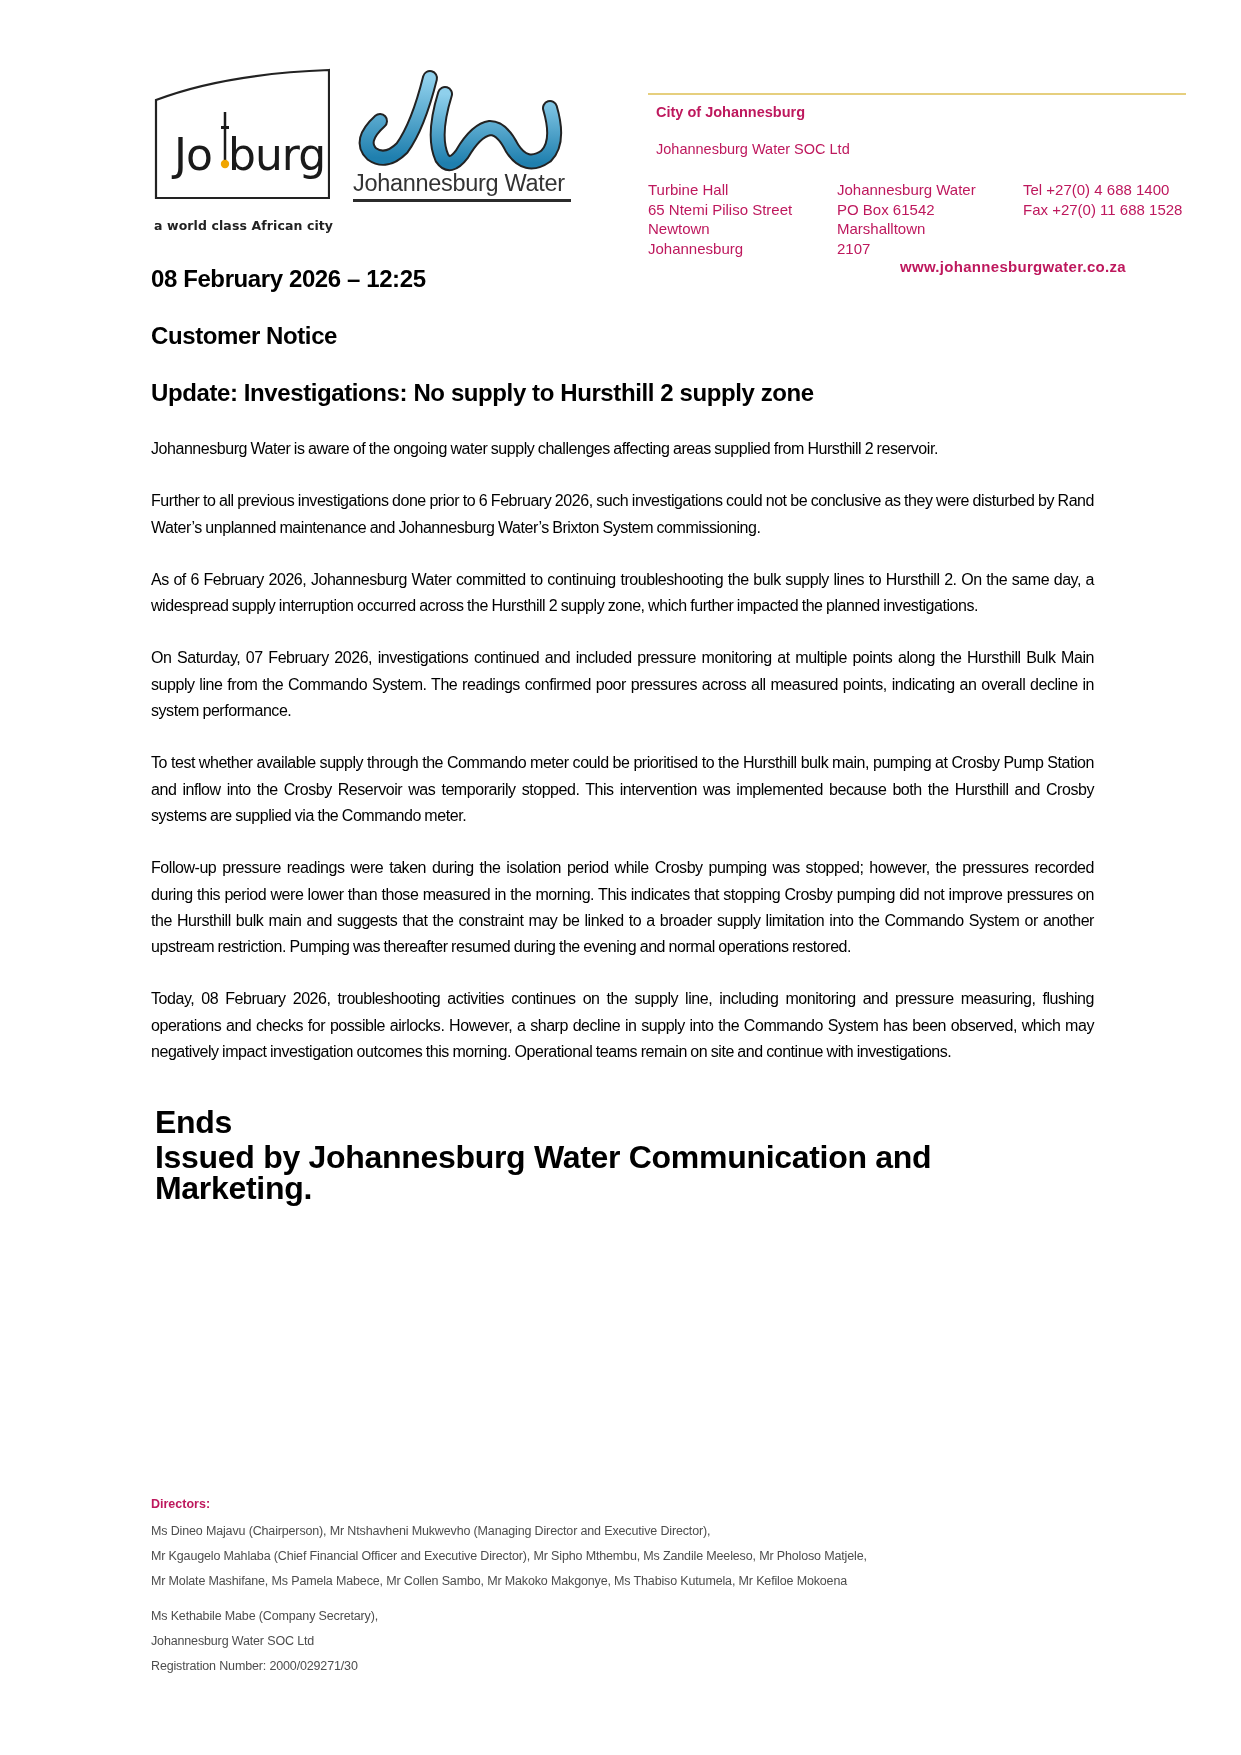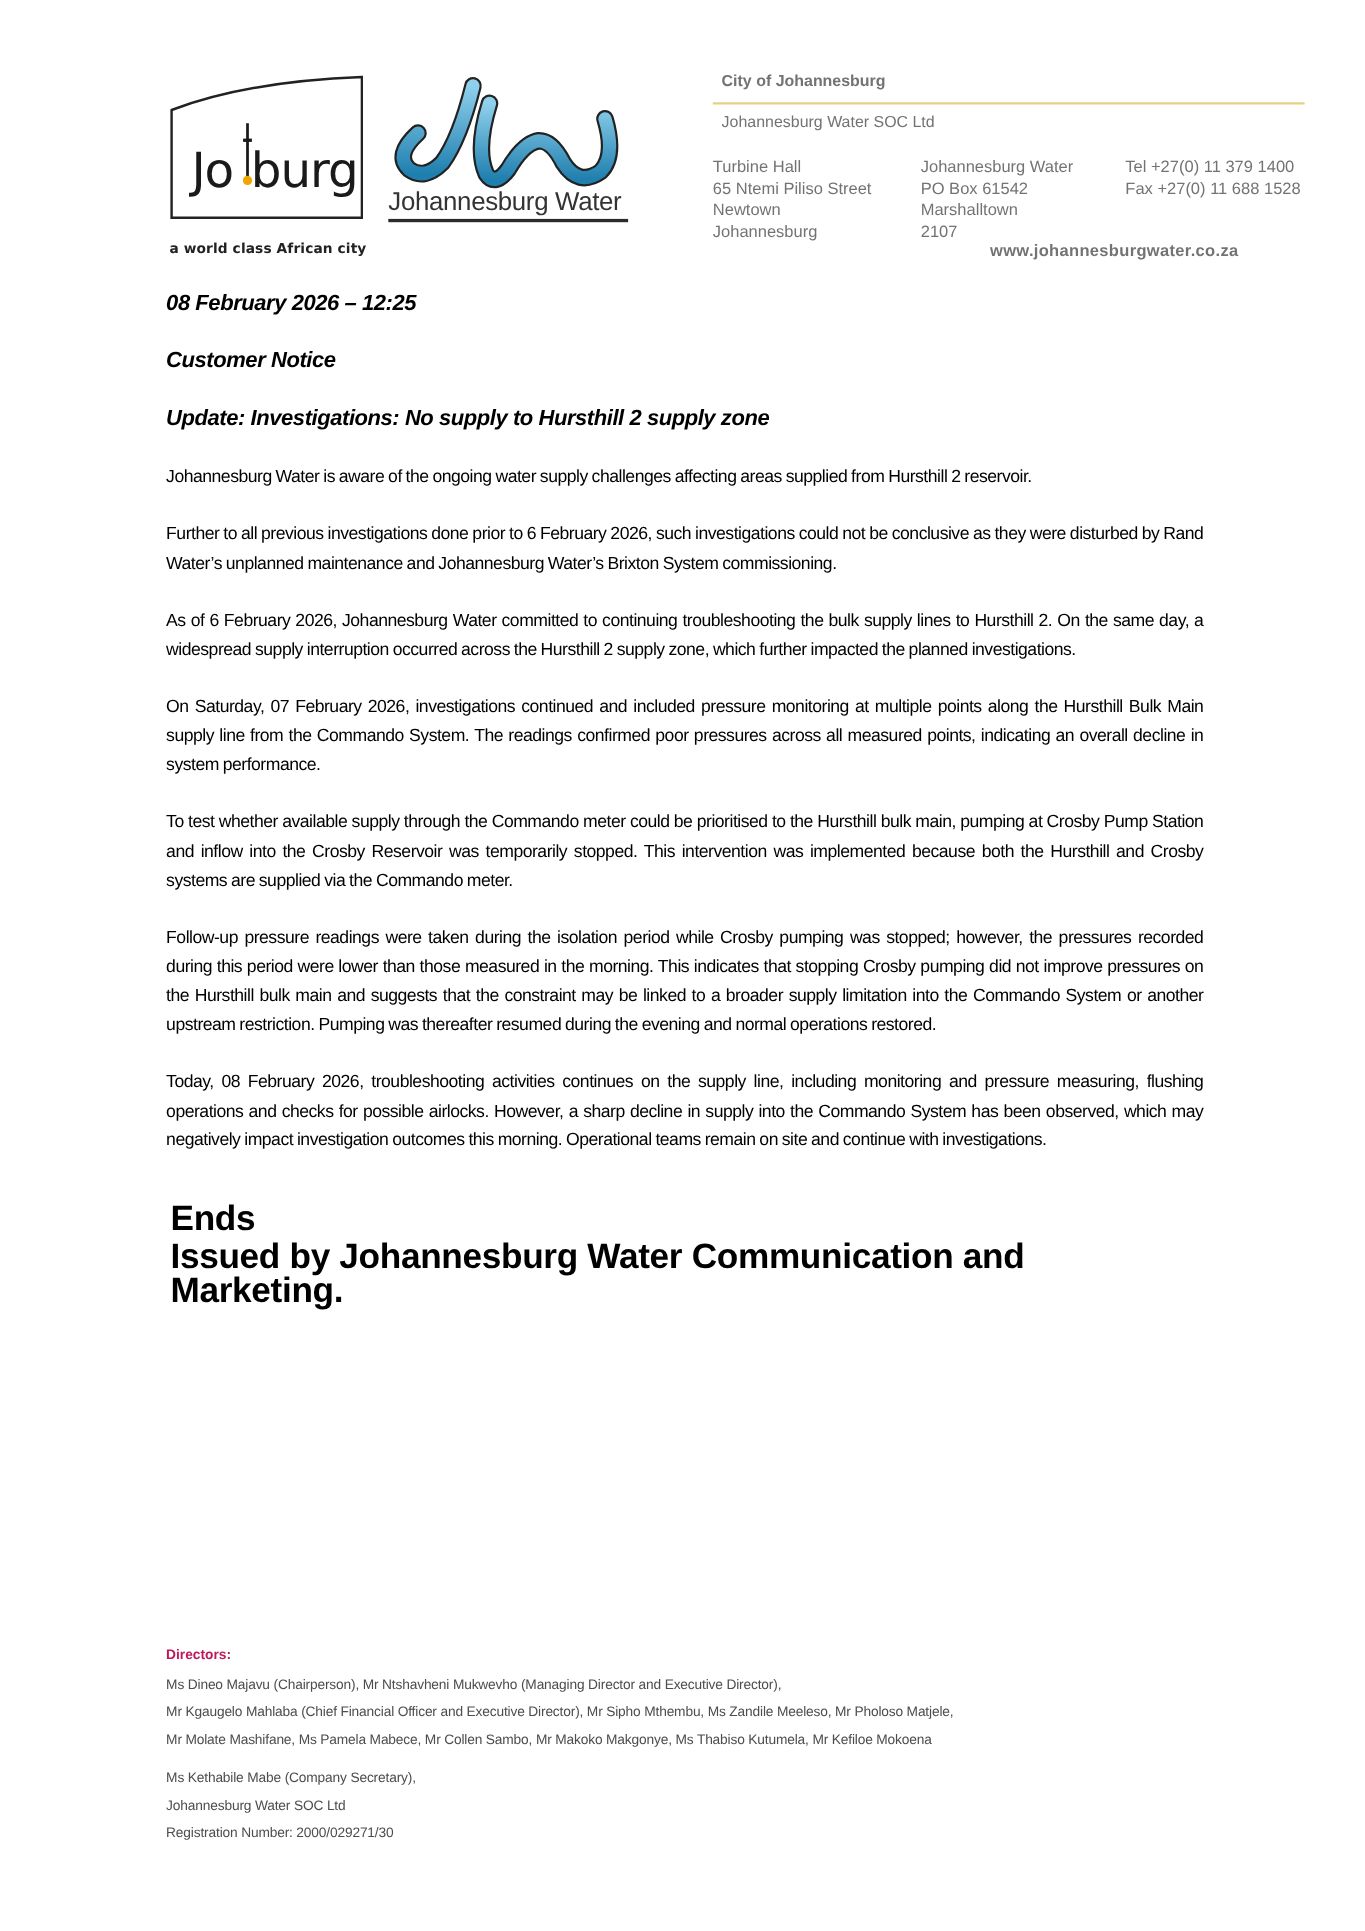--- a/index.html
+++ b/index.html
@@ -7,34 +7,34 @@
   .abs { position: absolute; }
 
   
   #joburg-logo { left: 154px; top: 68px; width: 176px; height: 132px; }
   #joburg-tagline { left: 154px; top: 218px; font-size: 12.5px; font-weight: bold; color: #222; font-family: "DejaVu Sans", sans-serif; letter-spacing: 0.1px; }
   #jw-logo { left: 350px; top: 66px; width: 225px; height: 140px; }
   #jw-logo-text { left: 353px; top: 170px; font-size: 23.5px; color: #333; letter-spacing: -0.3px; }
   #jw-logo-underline { left: 353px; top: 199px; width: 218px; height: 3px; background: #2b2b2b; }
 
   
-  .hdr { color: #737373; font-size: 14.5px; }
+  .hdr { color: #be185d; font-size: 14.5px; margin-top: 38px; }
   #city-name { left: 656px; top: 66px; font-weight: bold; font-size: 14.5px; }
   #gold-line { left: 648px; top: 93px; width: 538px; height: 2px; background: #e6cf7e; }
   #company-name { left: 656px; top: 103px; }
   .addr-col { top: 142px; line-height: 19.5px; font-size: 15px; }
   #addr-col-1 { left: 648px; }
   #addr-col-2 { left: 837px; }
   #addr-col-3 { left: 1023px; }
   .addr-col div { white-space: nowrap; }
   #website { left: 900px; top: 220px; font-weight: bold; font-size: 15px; letter-spacing: 0.3px; }
 
   
   #content { left: 151px; top: 265px; width: 943px; }
-  .bold-line { font-weight: bold; font-size: 20px; letter-spacing: -0.4px; margin: 0; font-style: italic; }
+  .bold-line { font-weight: bold; font-size: 24px; letter-spacing: -0.4px; margin: 0; }
   #notice-date { margin-bottom: 29px; }
   #notice-type { margin-bottom: 29px; }
   #notice-title { margin-bottom: 29px; }
   .para { font-size: 16px; line-height: 26.3px; text-align: justify; margin: 0 0 26px 0; letter-spacing: -0.45px; word-spacing: -0.5px; }
   #ends-block { margin-top: 42px; }
   .ends-line { font-weight: bold; font-size: 32px; line-height: 31px; letter-spacing: -0.3px; margin: 4px; }
 
   
   #footer { left: 151px; top: 1497px; color: #4d4d4d; font-size: 12.5px; }
   #directors-label { font-weight: bold; color: #be185d; font-size: 12.5px; margin-bottom: 8px; }
@@ -81,21 +81,21 @@
   <div>Newtown</div>
   <div>Johannesburg</div>
 </div>
 <div id="addr-col-2" class="abs hdr addr-col">
   <div>Johannesburg Water</div>
   <div>PO Box 61542</div>
   <div>Marshalltown</div>
   <div>2107</div>
 </div>
 <div id="addr-col-3" class="abs hdr addr-col">
-  <div>Tel +27(0) 11 379 1400</div>
+  <div>Tel +27(0) 4 688 1400</div>
   <div>Fax +27(0) 11 688 1528</div>
 </div>
 <div id="website" class="abs hdr">www.johannesburgwater.co.za</div>
 
 <div id="content" class="abs">
   <p id="notice-date" class="bold-line">08 February 2026 – 12:25</p>
   <p id="notice-type" class="bold-line">Customer Notice</p>
   <p id="notice-title" class="bold-line">Update: Investigations: No supply to Hursthill 2 supply zone</p>
 
   <p class="para">Johannesburg Water is aware of the ongoing water supply challenges affecting areas supplied from Hursthill 2 reservoir.</p>

